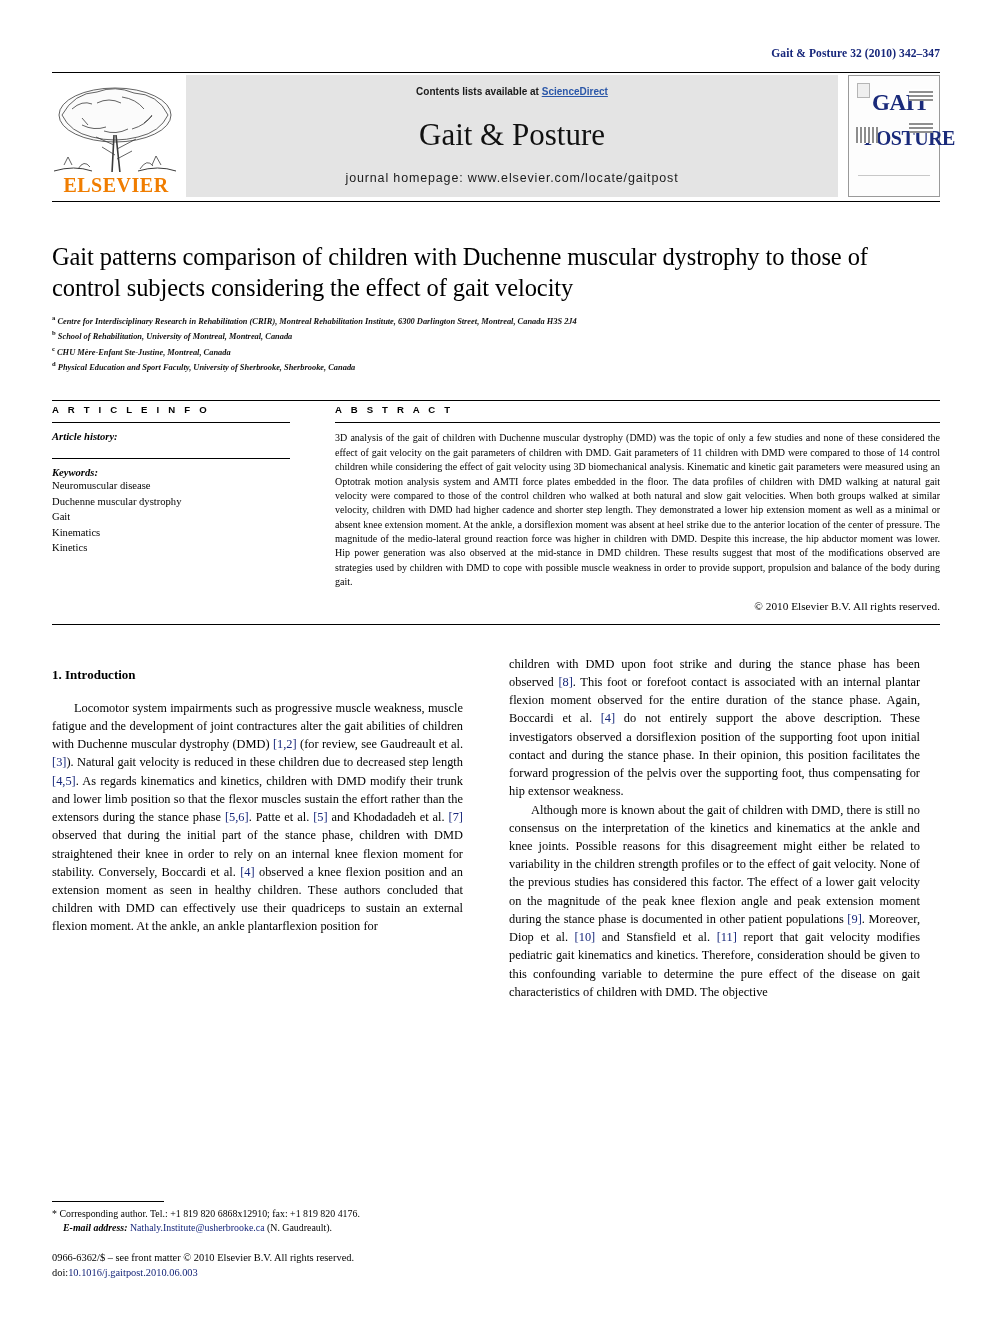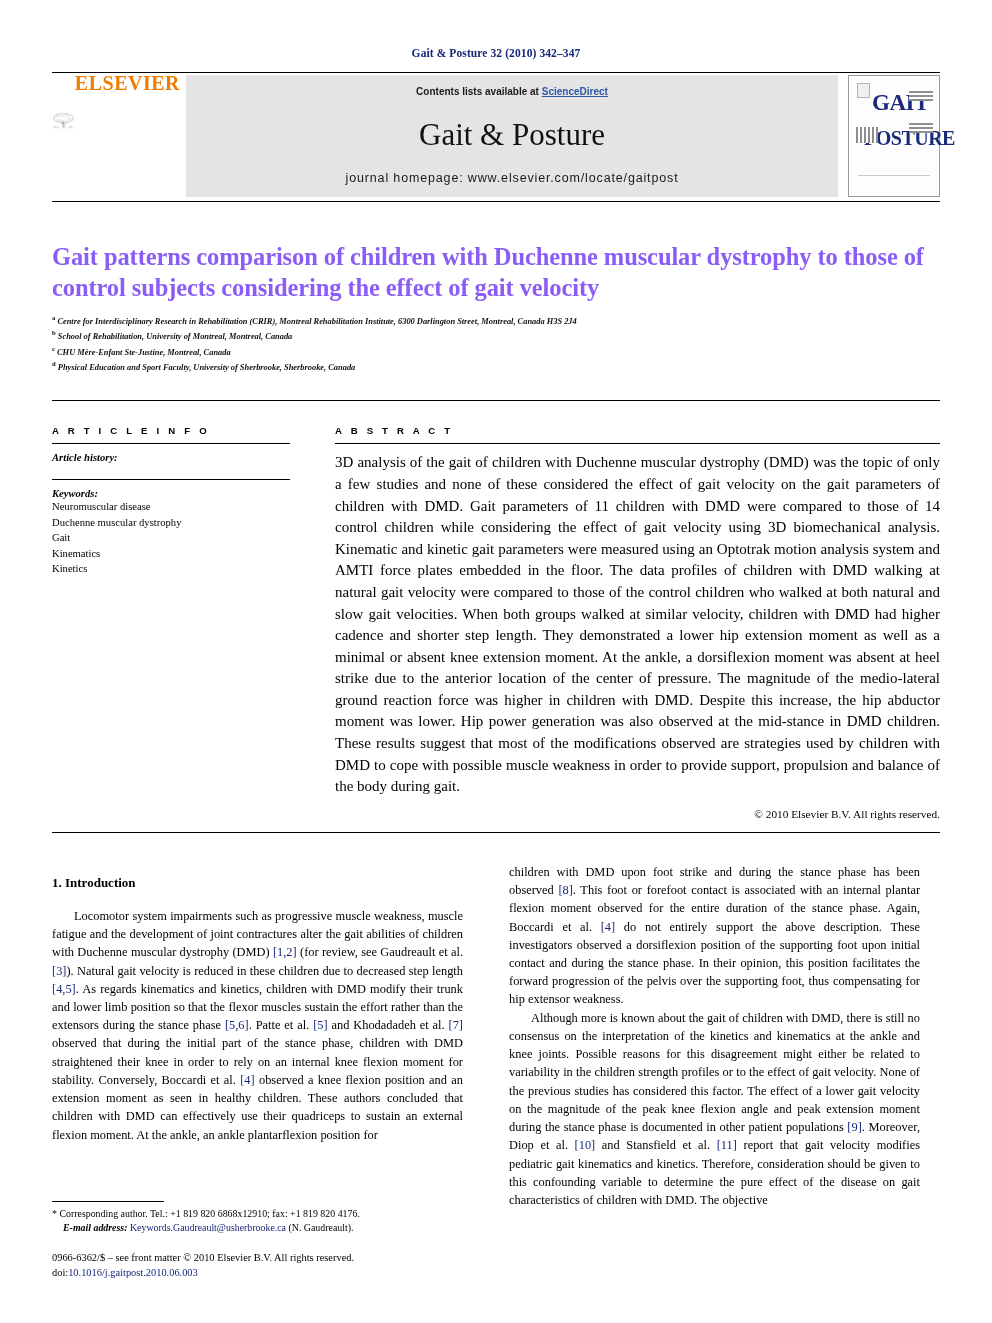--- a/index.html
+++ b/index.html
@@ -19,21 +19,21 @@
   .page {
     position: relative;
     width: 992px;
     height: 1323px;
     box-sizing: border-box;
     padding: 0 52px;
   }
 
   
   .running-head {
-    text-align: center;
+    text-align: right;
     font-family: "Liberation Serif", serif;
     font-weight: bold;
     font-size: 11.5px;
     color: #16267a;
     padding-top: 47px;
     letter-spacing: 0.1px;
   }
 
   
   .masthead-rule {
@@ -44,21 +44,21 @@
     display: flex;
     align-items: stretch;
     height: 122px;
     margin-top: 2px;
   }
   .elsevier-logo {
     width: 128px;
     flex: 0 0 128px;
     position: relative;
     display: flex;
-    flex-direction: row;
+    flex-direction: column;
     justify-content: flex-end;
     padding-bottom: 2px;
   }
   .tree-svg { display: block; }
   .elsevier-word {
     font-family: "Liberation Serif", serif;
     font-weight: bold;
     font-size: 20px;
     letter-spacing: 0.5px;
     color: #f07d00;
@@ -153,22 +153,22 @@
     border-top: 1.6px solid #000;
     margin-top: 4px;
   }
 
   
   .title-block { margin-top: 40px; }
   .art-title {
     font-family: "Liberation Serif", serif;
     font-size: 24.5px;
     line-height: 1.26;
-    font-weight: bold;
-    color: #8b5cf6;
+    font-weight: normal;
+    color: #000000;
     margin: 0;
     letter-spacing: -0.1px;
   }
   .authors {
     font-family: "Liberation Serif", serif;
     font-size: 17.5px;
     margin-top: 17px;
     color: #000;
   }
   .authors sup { color: #16267a; font-size: 10px; }
@@ -183,21 +183,21 @@
   }
   .affils sup { font-size: 6.6px; font-style: normal; }
 
   
   .info-rule-top {
     border-top: 1.1px solid #000;
     margin-top: 26px;
   }
   .two-col {
     display: flex;
-    margin-top: 24px;
+    margin-top: 3px;
   }
   .col-info { width: 238px; flex: 0 0 238px; }
   .col-abs  { flex: 1 1 auto; margin-left: 45px; }
 
   .sec-label {
     font-family: "Liberation Sans", sans-serif;
     font-size: 9.6px;
     font-weight: bold;
     letter-spacing: 3.2px;
     color: #000;
@@ -215,21 +215,21 @@
   .hist-line, .kw-line {
     font-family: "Liberation Serif", serif;
     font-size: 10.6px;
     line-height: 1.46;
   }
   .kw-block { margin-top: 16px; }
   .kw-rule { border-top: 1px solid #000; margin: 0 0 8px 0; }
 
   .abstract-text {
     font-family: "Liberation Serif", serif;
-    font-size: 15px;
+    font-size: 10px;
     line-height: 1.44;
     text-align: justify;
     margin: 0;
   }
   .copyright-line {
     font-family: "Liberation Serif", serif;
     font-size: 11.3px;
     text-align: right;
     margin-top: 10px;
   }
@@ -401,21 +401,21 @@
       <p class="ptext">Although more is known about the gait of children with DMD, there is still no consensus on the interpretation of the kinetics and kinematics at the ankle and knee joints. Possible reasons for this disagreement might either be related to variability in the children strength profiles or to the effect of gait velocity. None of the previous studies has considered this factor. The effect of a lower gait velocity on the magnitude of the peak knee flexion angle and peak extension moment during the stance phase is documented in other patient populations <a class="ref" href="#">[9]</a>. Moreover, Diop et al. <a class="ref" href="#">[10]</a> and Stansfield et al. <a class="ref" href="#">[11]</a> report that gait velocity modifies pediatric gait kinematics and kinetics. Therefore, consideration should be given to this confounding variable to determine the pure effect of the disease on gait characteristics of children with DMD. The objective</p>
     </div>
 
   </div>
 
   <div class="footnote-area">
     <div class="fn-rule"></div>
     <p class="fn-line">* Corresponding author. Tel.: +1 819 820 6868x12910; fax: +1 819 820 4176.</p>
     <p class="fn-line fn-indent">
       <span class="ital">E-mail address:</span>
-      <a class="doi-link" href="#">Keywords.Gaudreault@usherbrooke.ca</a>
+      <a class="doi-link" href="#">Nathaly.Institute@usherbrooke.ca</a>
       <span>(N. Gaudreault).</span>
     </p>
     <div class="imprint">
       <div>0966-6362/$ – see front matter © 2010 Elsevier B.V. All rights reserved.</div>
       <div><span>doi:</span><a class="doi-link" href="#">10.1016/j.gaitpost.2010.06.003</a></div>
     </div>
   </div>
 
 </div>
 

